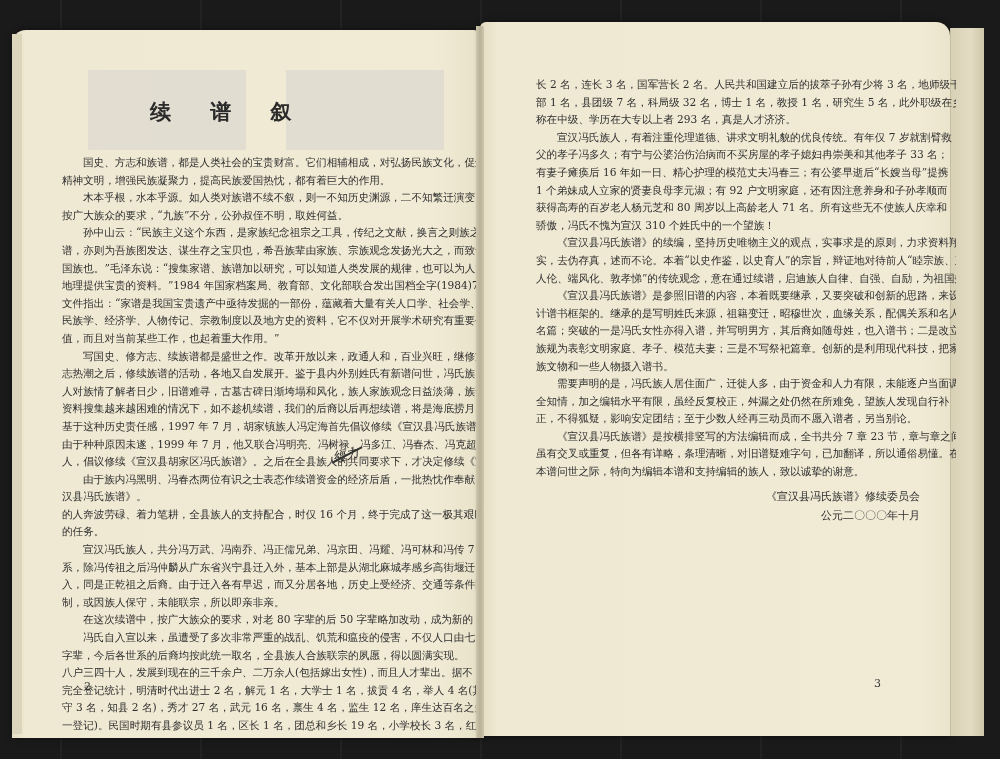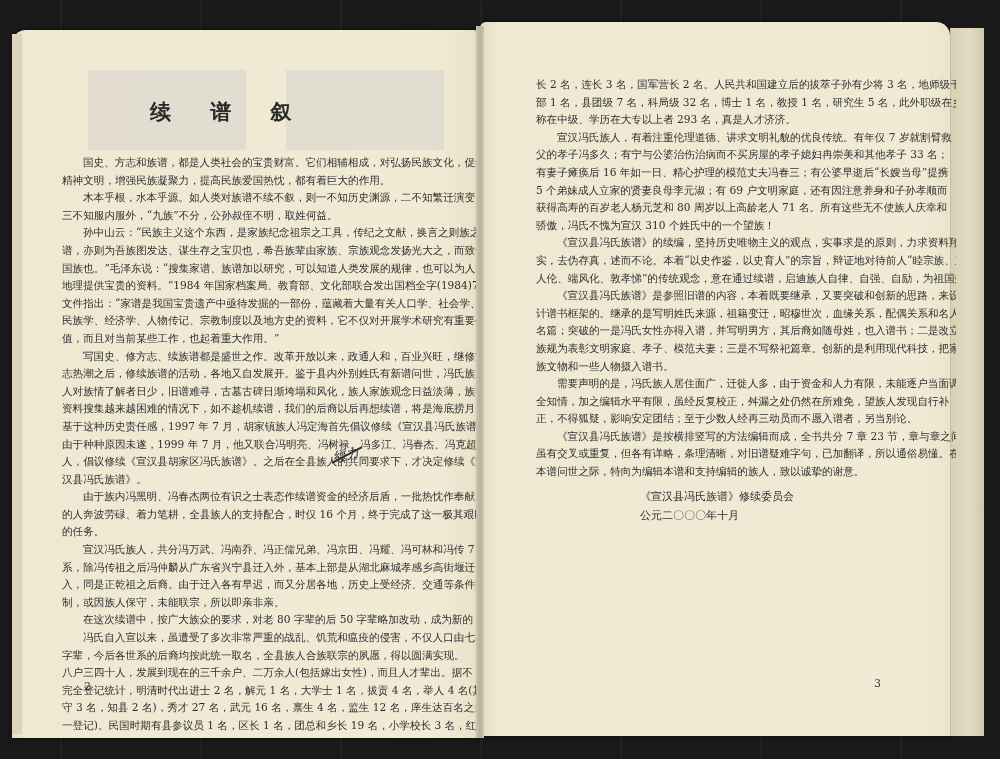--- a/index.html
+++ b/index.html
@@ -59,21 +59,21 @@
     font-size:10.6px; line-height:17.6px;
     color:#2e2e2e;
     text-align:justify;
   }
   .text-left { left:62px; top:154px; width:414px; }
   .text-right { left:508px; top:76px; width:420px;margin-left:28px; }
   .line { white-space:nowrap; overflow:hidden; }
   .indent { padding-left:21px; }
   .signature {
     position:absolute; left:640px; top:487px; width:280px;
-    font-size:11px; line-height:19px; color:#2e2e2e;
+    text-align:right; font-size:11px; line-height:19px; color:#2e2e2e;
   }
   .sig-date { font-family:Liberation Sans, sans-serif; }
   .page-num {
     position:absolute; font-size:11px; color:#333;
   }
   .pn-left { left:84px; top:680px; }
   .pn-right { left:874px; top:677px; }
   .handwriting {
     position:absolute; left:333px; top:446px;
     font-size:13px; color:#222; transform:rotate(-12deg);
@@ -97,37 +97,37 @@
 
 <div class="gray-band a"></div>
 <div class="gray-band b"></div>
 
 <div class="title">续 谱 叙</div>
 
 <div class="text-block text-left" id="left-text">
     <div class="line indent">国史、方志和族谱，都是人类社会的宝贵财富。它们相辅相成，对弘扬民族文化，促进</div>
     <div class="line">精神文明，增强民族凝聚力，提高民族爱国热忱，都有着巨大的作用。</div>
     <div class="line indent">木本乎根，水本乎源。如人类对族谱不续不叙，则一不知历史渊源，二不知繁迁演变，</div>
-    <div class="line">三不知服内服外，“九族”不分，公孙叔侄不明，取姓何益。</div>
+    <div class="line">按广大族众的要求，“九族”不分，公孙叔侄不明，取姓何益。</div>
     <div class="line indent">孙中山云：“民族主义这个东西，是家族纪念祖宗之工具，传纪之文献，换言之则族之</div>
     <div class="line">谱，亦则为吾族图发达、谋生存之宝贝也，希吾族辈由家族、宗族观念发扬光大之，而致于</div>
     <div class="line">国族也。”毛泽东说：“搜集家谱、族谱加以研究，可以知道人类发展的规律，也可以为人文</div>
     <div class="line">地理提供宝贵的资料。”1984 年国家档案局、教育部、文化部联合发出国档全字(1984)7 号</div>
     <div class="line">文件指出：“家谱是我国宝贵遗产中亟待发掘的一部份，蕴藏着大量有关人口学、社会学、</div>
     <div class="line">民族学、经济学、人物传记、宗教制度以及地方史的资料，它不仅对开展学术研究有重要价</div>
     <div class="line">值，而且对当前某些工作，也起着重大作用。”</div>
     <div class="line indent">写国史、修方志、续族谱都是盛世之作。改革开放以来，政通人和，百业兴旺，继修方</div>
     <div class="line">志热潮之后，修续族谱的活动，各地又自发展开。鉴于县内外别姓氏有新谱问世，冯氏族</div>
     <div class="line">人对族情了解者日少，旧谱难寻，古墓古碑日渐垮塌和风化，族人家族观念日益淡薄，族谱</div>
     <div class="line">资料搜集越来越困难的情况下，如不趁机续谱，我们的后裔以后再想续谱，将是海底捞月。</div>
     <div class="line">基于这种历史责任感，1997 年 7 月，胡家镇族人冯定海首先倡议修续《宣汉县冯氏族谱》，</div>
     <div class="line">由于种种原因未遂，1999 年 7 月，他又联合冯明亮、冯树禄、冯多江、冯春杰、冯克超等族</div>
     <div class="line">人，倡议修续《宣汉县胡家区冯氏族谱》。之后在全县族人的共同要求下，才决定修续《宣</div>
+    <div class="line indent">由于族内冯黑明、冯春杰两位有识之士表态作续谱资金的经济后盾，一批热忱作奉献</div>
     <div class="line">汉县冯氏族谱》。</div>
-    <div class="line indent">由于族内冯黑明、冯春杰两位有识之士表态作续谱资金的经济后盾，一批热忱作奉献</div>
     <div class="line">的人奔波劳碌、着力笔耕，全县族人的支持配合，时仅 16 个月，终于完成了这一极其艰巨</div>
     <div class="line">的任务。</div>
     <div class="line indent">宣汉冯氏族人，共分冯万武、冯南乔、冯正儒兄弟、冯京田、冯耀、冯可林和冯传 7 个世</div>
     <div class="line">系，除冯传祖之后冯仲麟从广东省兴宁县迁入外，基本上部是从湖北麻城孝感乡高街堰迁</div>
     <div class="line">入，同是正乾祖之后裔。由于迁入各有早迟，而又分居各地，历史上受经济、交通等条件限</div>
     <div class="line">制，或因族人保守，未能联宗，所以即亲非亲。</div>
     <div class="line indent">在这次续谱中，按广大族众的要求，对老 80 字辈的后 50 字辈略加改动，成为新的 50</div>
     <div class="line indent">冯氏自入宣以来，虽遭受了多次非常严重的战乱、饥荒和瘟疫的侵害，不仅人口由七</div>
     <div class="line">字辈，今后各世系的后裔均按此统一取名，全县族人合族联宗的夙愿，得以圆满实现。</div>
     <div class="line">八户三四十人，发展到现在的三千余户、二万余人(包括嫁出女性)，而且人才辈出。据不</div>
@@ -141,21 +141,21 @@
 
 <div class="page-num pn-left">2</div>
 
 <div class="text-block text-right" id="right-text">
     <div class="line">长 2 名，连长 3 名，国军营长 2 名。人民共和国建立后的拔萃子孙有少将 3 名，地师级干</div>
     <div class="line">部 1 名，县团级 7 名，科局级 32 名，博士 1 名，教授 1 名，研究生 5 名，此外职级在乡长、职</div>
     <div class="line">称在中级、学历在大专以上者 293 名，真是人才济济。</div>
     <div class="line indent">宣汉冯氏族人，有着注重伦理道德、讲求文明礼貌的优良传统。有年仅 7 岁就割臂救</div>
     <div class="line">父的孝子冯多久；有宁与公婆治伤治病而不买房屋的孝子媳妇冉崇美和其他孝子 33 名；</div>
     <div class="line">有妻子瘫痪后 16 年如一日、精心护理的模范丈夫冯春三；有公婆早逝后“长嫂当母”提携</div>
-    <div class="line">5 个弟妹成人立家的贤妻良母李元淑；有 69 户文明家庭，还有因注意养身和子孙孝顺而</div>
+    <div class="line">1 个弟妹成人立家的贤妻良母李元淑；有 92 户文明家庭，还有因注意养身和子孙孝顺而</div>
     <div class="line">获得高寿的百岁老人杨元芝和 80 周岁以上高龄老人 71 名。所有这些无不使族人庆幸和</div>
     <div class="line">骄傲，冯氏不愧为宣汉 310 个姓氏中的一个望族！</div>
     <div class="line indent">《宣汉县冯氏族谱》的续编，坚持历史唯物主义的观点，实事求是的原则，力求资料翔</div>
     <div class="line">实，去伪存真，述而不论。本着“以史作鉴，以史育人”的宗旨，辩证地对待前人“睦宗族、正</div>
     <div class="line">人伦、端风化、敦孝悌”的传统观念，意在通过续谱，启迪族人自律、自强、自励，为祖国效</div>
     <div class="line indent">《宣汉县冯氏族谱》是参照旧谱的内容，本着既要继承，又要突破和创新的思路，来设</div>
     <div class="line">计谱书框架的。继承的是写明姓氏来源，祖籍变迁，昭穆世次，血缘关系，配偶关系和名人</div>
     <div class="line">名篇；突破的一是冯氏女性亦得入谱，并写明男方，其后裔如随母姓，也入谱书；二是改立</div>
     <div class="line">族规为表彰文明家庭、孝子、模范夫妻；三是不写祭祀篇章。创新的是利用现代科技，把家</div>
     <div class="line">族文物和一些人物摄入谱书。</div>

